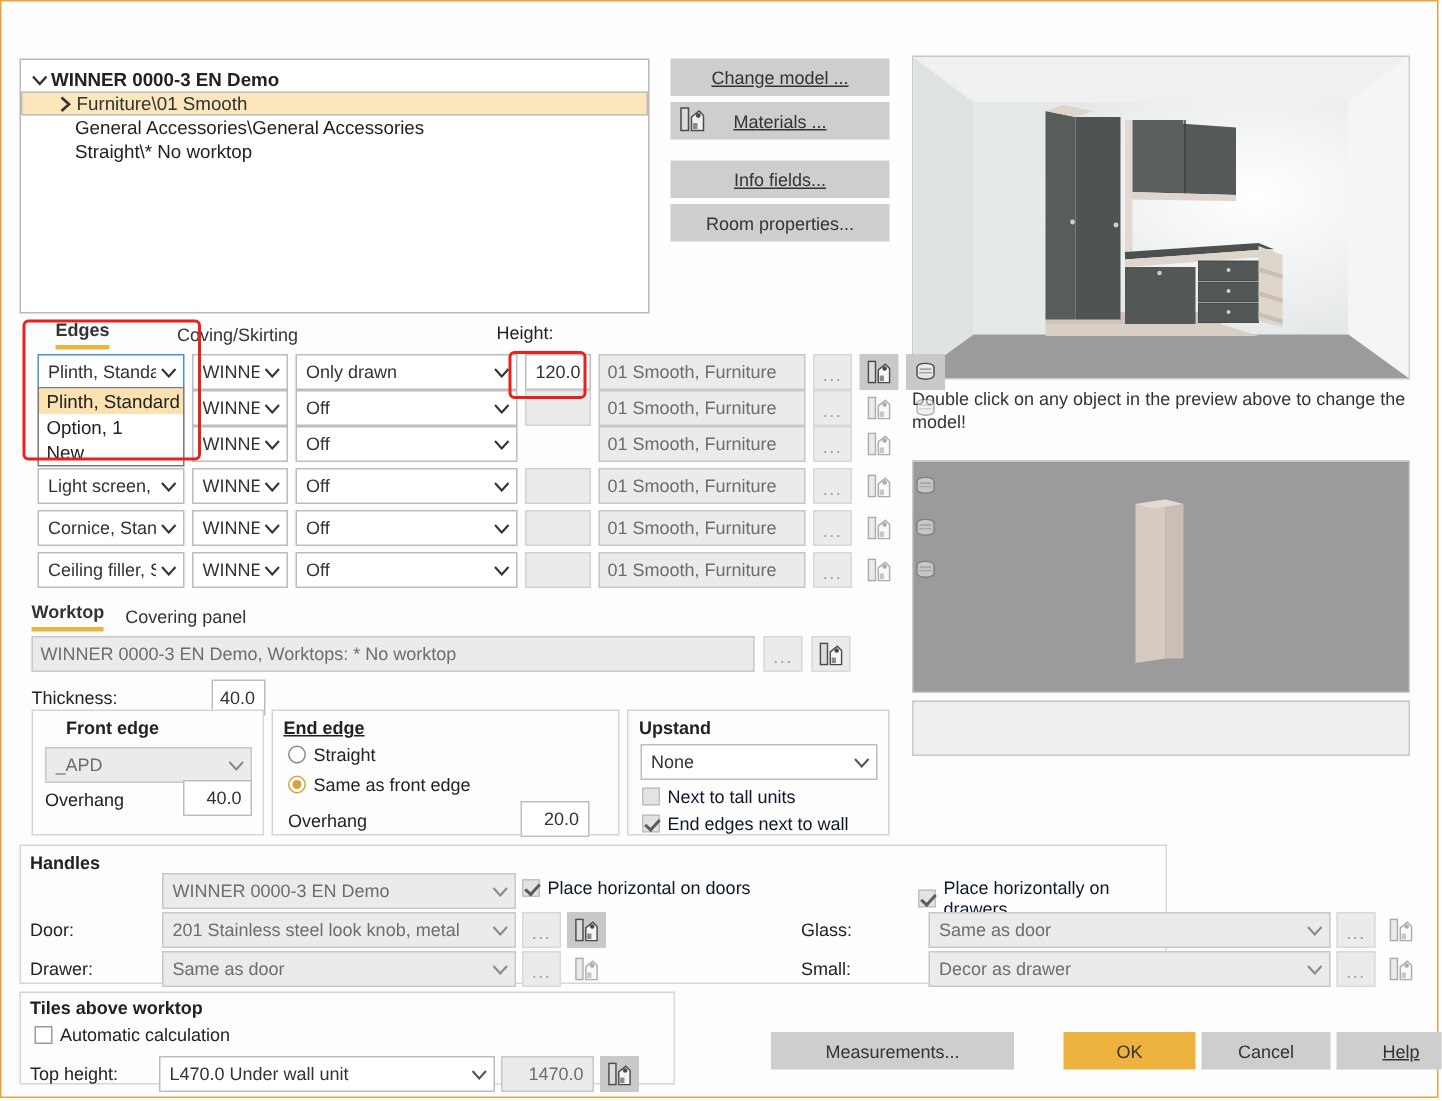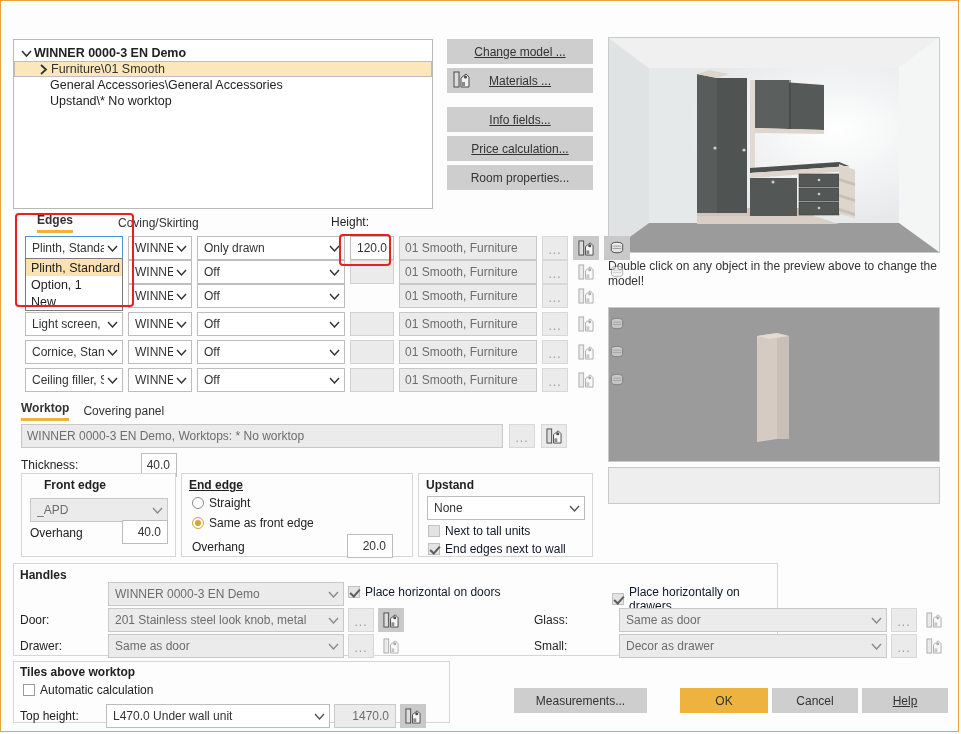--- a/index.html
+++ b/index.html
@@ -125,21 +125,21 @@
         <svg width="9" height="11" viewBox="0 0 9 11">
             <path d="M2 1 L7 5.5 L2 10" stroke="#333" stroke-width="1.8" fill="none"></path>
           </svg>
       </span>
       <span>Furniture\01 Smooth</span>
     </div>
     <div class="tnode" style="padding-left:36px;">
       <span>General Accessories\General Accessories</span>
     </div>
     <div class="tnode" style="padding-left:36px;">
-      <span>Upstand\* No worktop</span>
+      <span>Straight\* No worktop</span>
     </div>
   </div>
 
   <div style="position:absolute;left:446px;top:38px;width:146px;">
     <div class="btn" style="width:146px;height:25px;">
       <span class="u">Change model ...</span>
     </div>
     <div class="btn" style="width:146px;height:25px;margin-top:4px;position:relative;">
       <span style="position:absolute;left:6px;top:3px;">
         <svg width="17" height="17" viewBox="0 0 17 17">
@@ -148,23 +148,20 @@
           <rect x="9" y="11" width="3" height="4" fill="#8a8a8a"></rect>
           <circle cx="12.5" cy="6" r="1.6" fill="#4a4a4a"></circle>
         </svg>
       </span>
       <span class="u">Materials ...</span>
     </div>
     <div class="btn" style="width:146px;height:25px;margin-top:14px;">
       <span class="u">Info fields...</span>
     </div>
     <div class="btn" style="width:146px;height:25px;margin-top:4px;">
-      <span class="u">Price calculation...</span>
-    </div>
-    <div class="btn" style="width:146px;height:25px;margin-top:4px;">
       <span>Room properties...</span>
     </div>
   </div>
 
   <div class="preview-outer" style="left:607px;top:36px;width:332px;height:216px;">
     <svg width="330" height="214" viewBox="0 0 330 214">
       <rect x="0" y="0" width="330" height="214" fill="#ffffff"></rect>
 
       <polygon points="0,0 330,0 290,30 40,30" fill="#f0f0f0"></polygon>
 
@@ -778,21 +775,21 @@
             <rect x="1" y="1" width="5" height="15" fill="#dcdcdc" stroke="#4a4a4a" stroke-width="1"></rect>
             <path d="M8 16 L8 7 L13 3 L16 6 L16 16 Z" fill="#f6f6f6" stroke="#4a4a4a" stroke-width="1"></path>
             <rect x="9" y="11" width="3" height="4" fill="#8a8a8a"></rect>
             <circle cx="12.5" cy="6" r="1.6" fill="#4a4a4a"></circle>
           </svg>
       </div>
     </div>
   </div>
 
   <div style="position:absolute;left:513px;top:687px;display:flex;align-items:center;gap:0;">
-    <div class="btn" style="width:133px;height:25px;">
+    <div class="btn" style="width:162px;height:25px;">
       <span>Measurements...</span>
     </div>
     <div class="btn accent" style="width:88px;height:25px;margin-left:33px;">
       <span>OK</span>
     </div>
     <div class="btn" style="width:86px;height:25px;margin-left:4px;">
       <span>Cancel</span>
     </div>
     <div class="btn" style="width:86px;height:25px;margin-left:4px;">
       <span class="u">Help</span>

